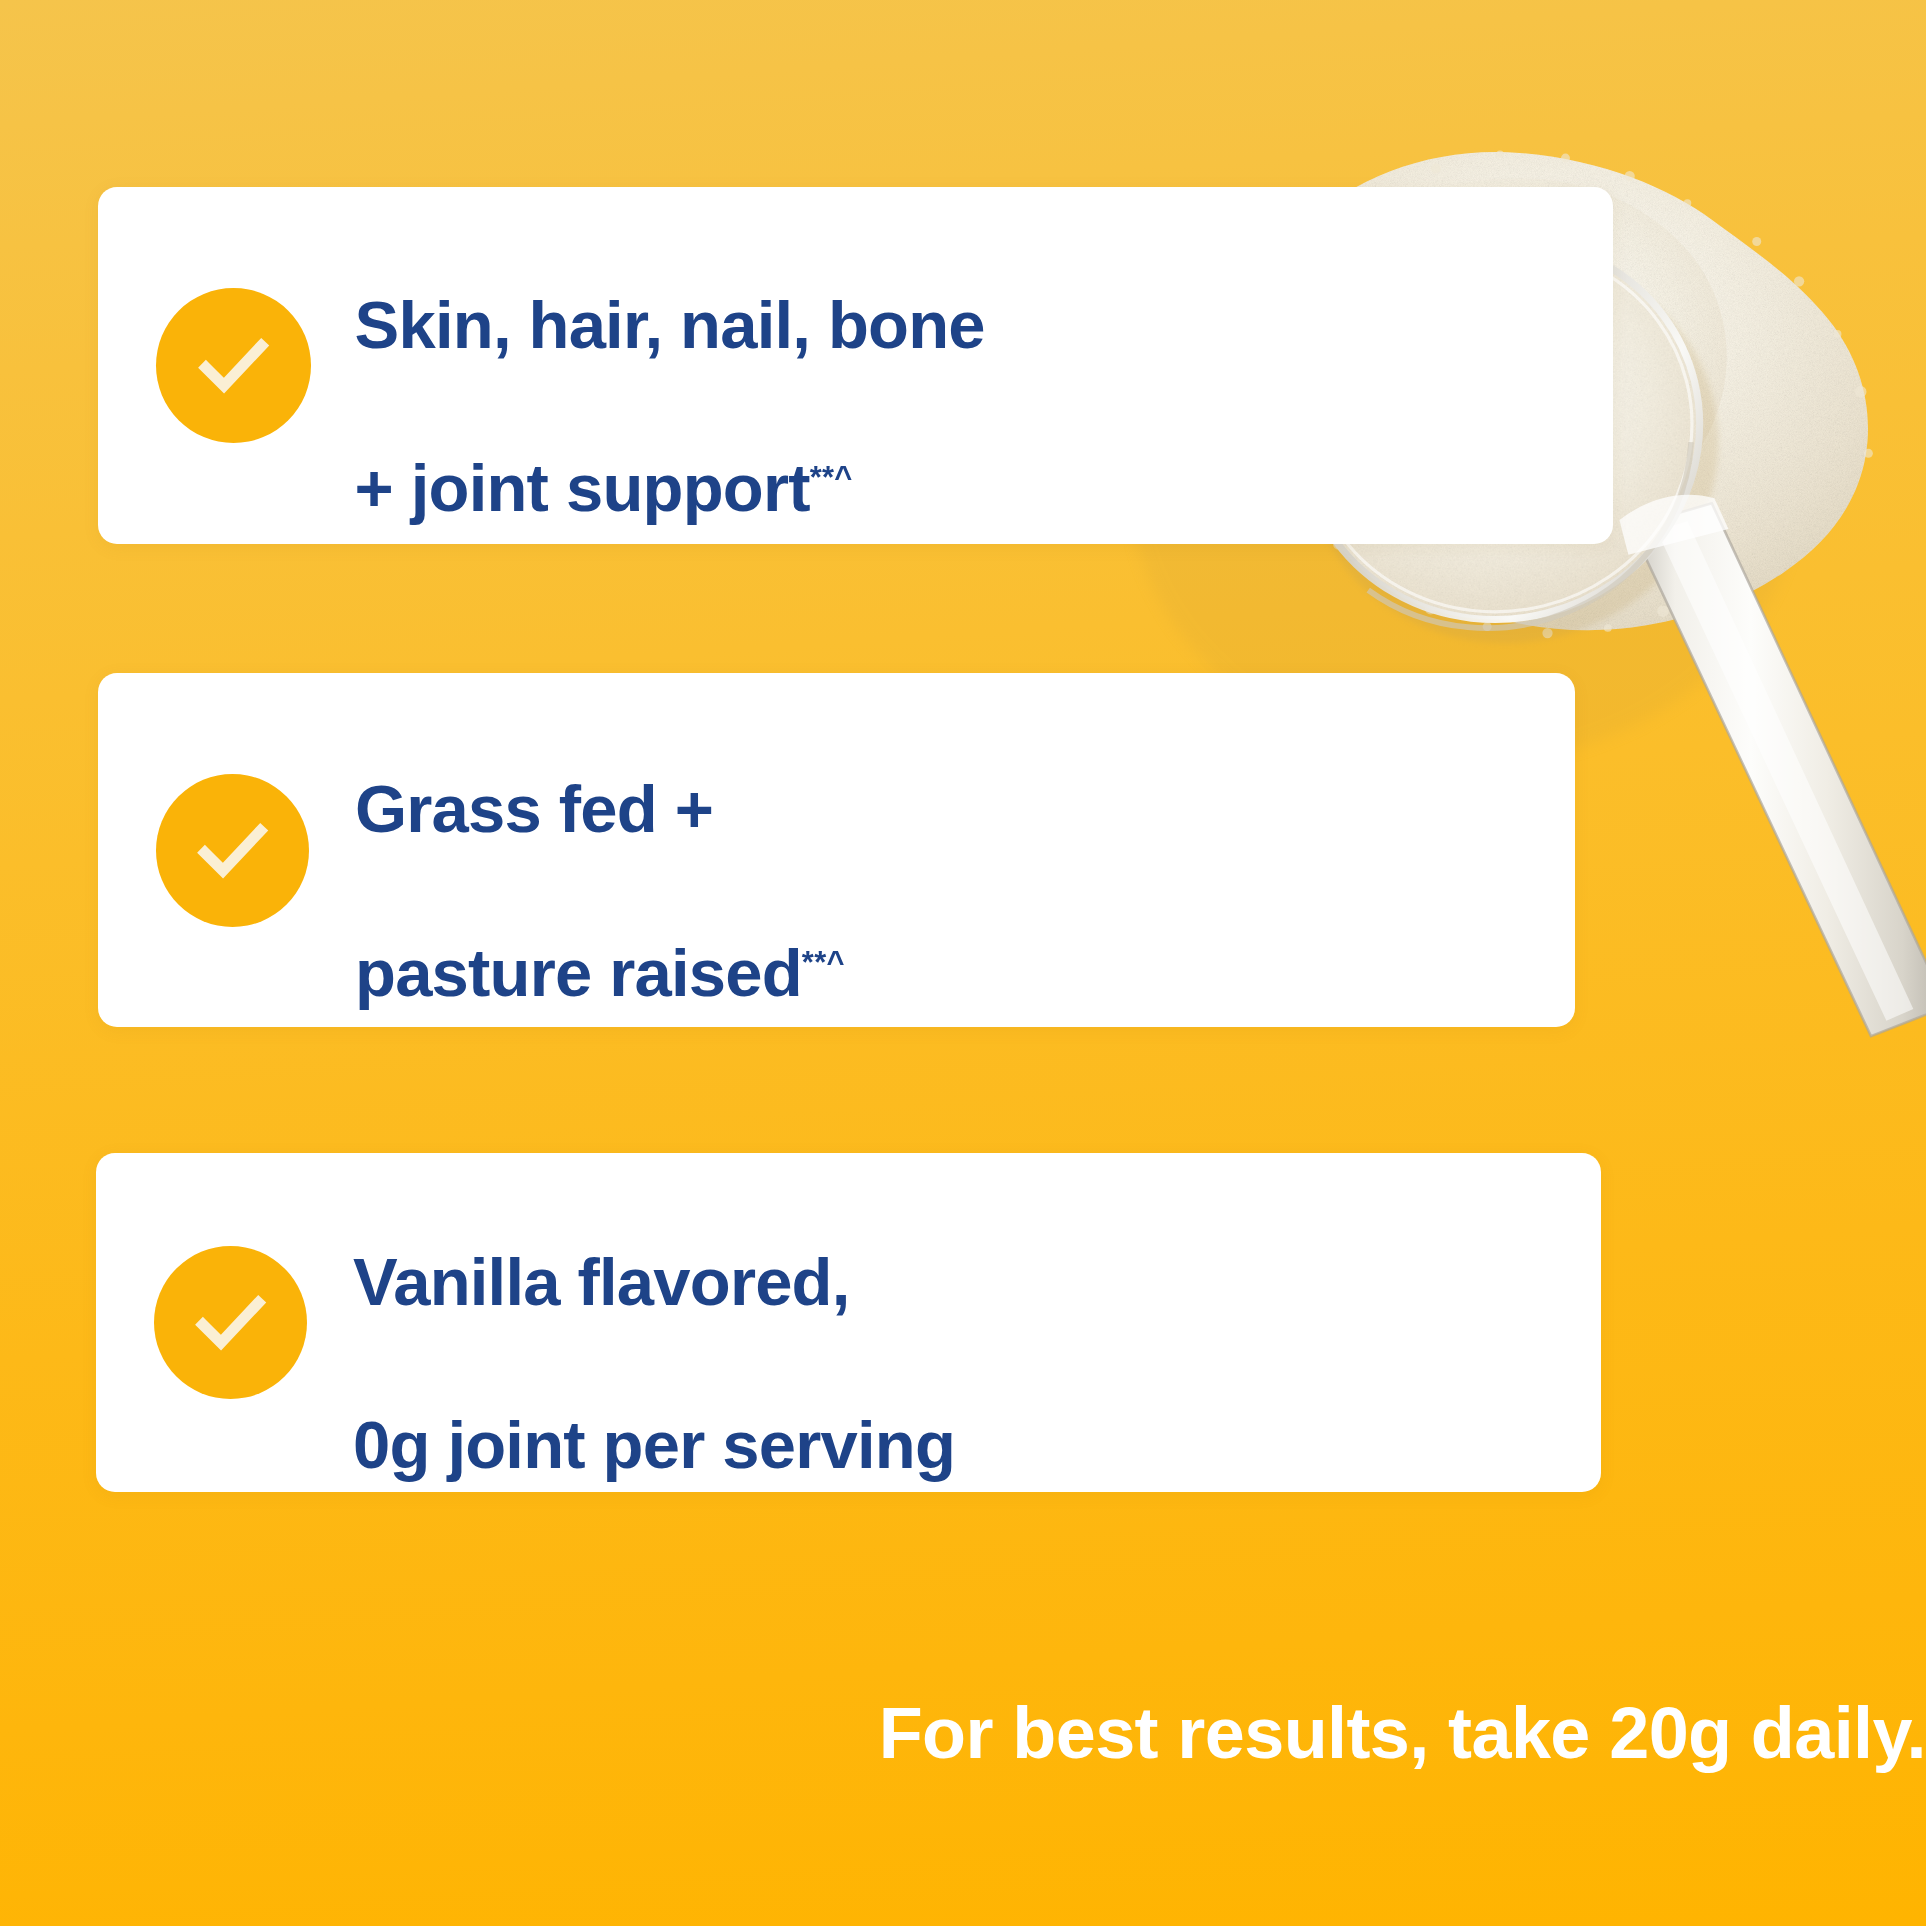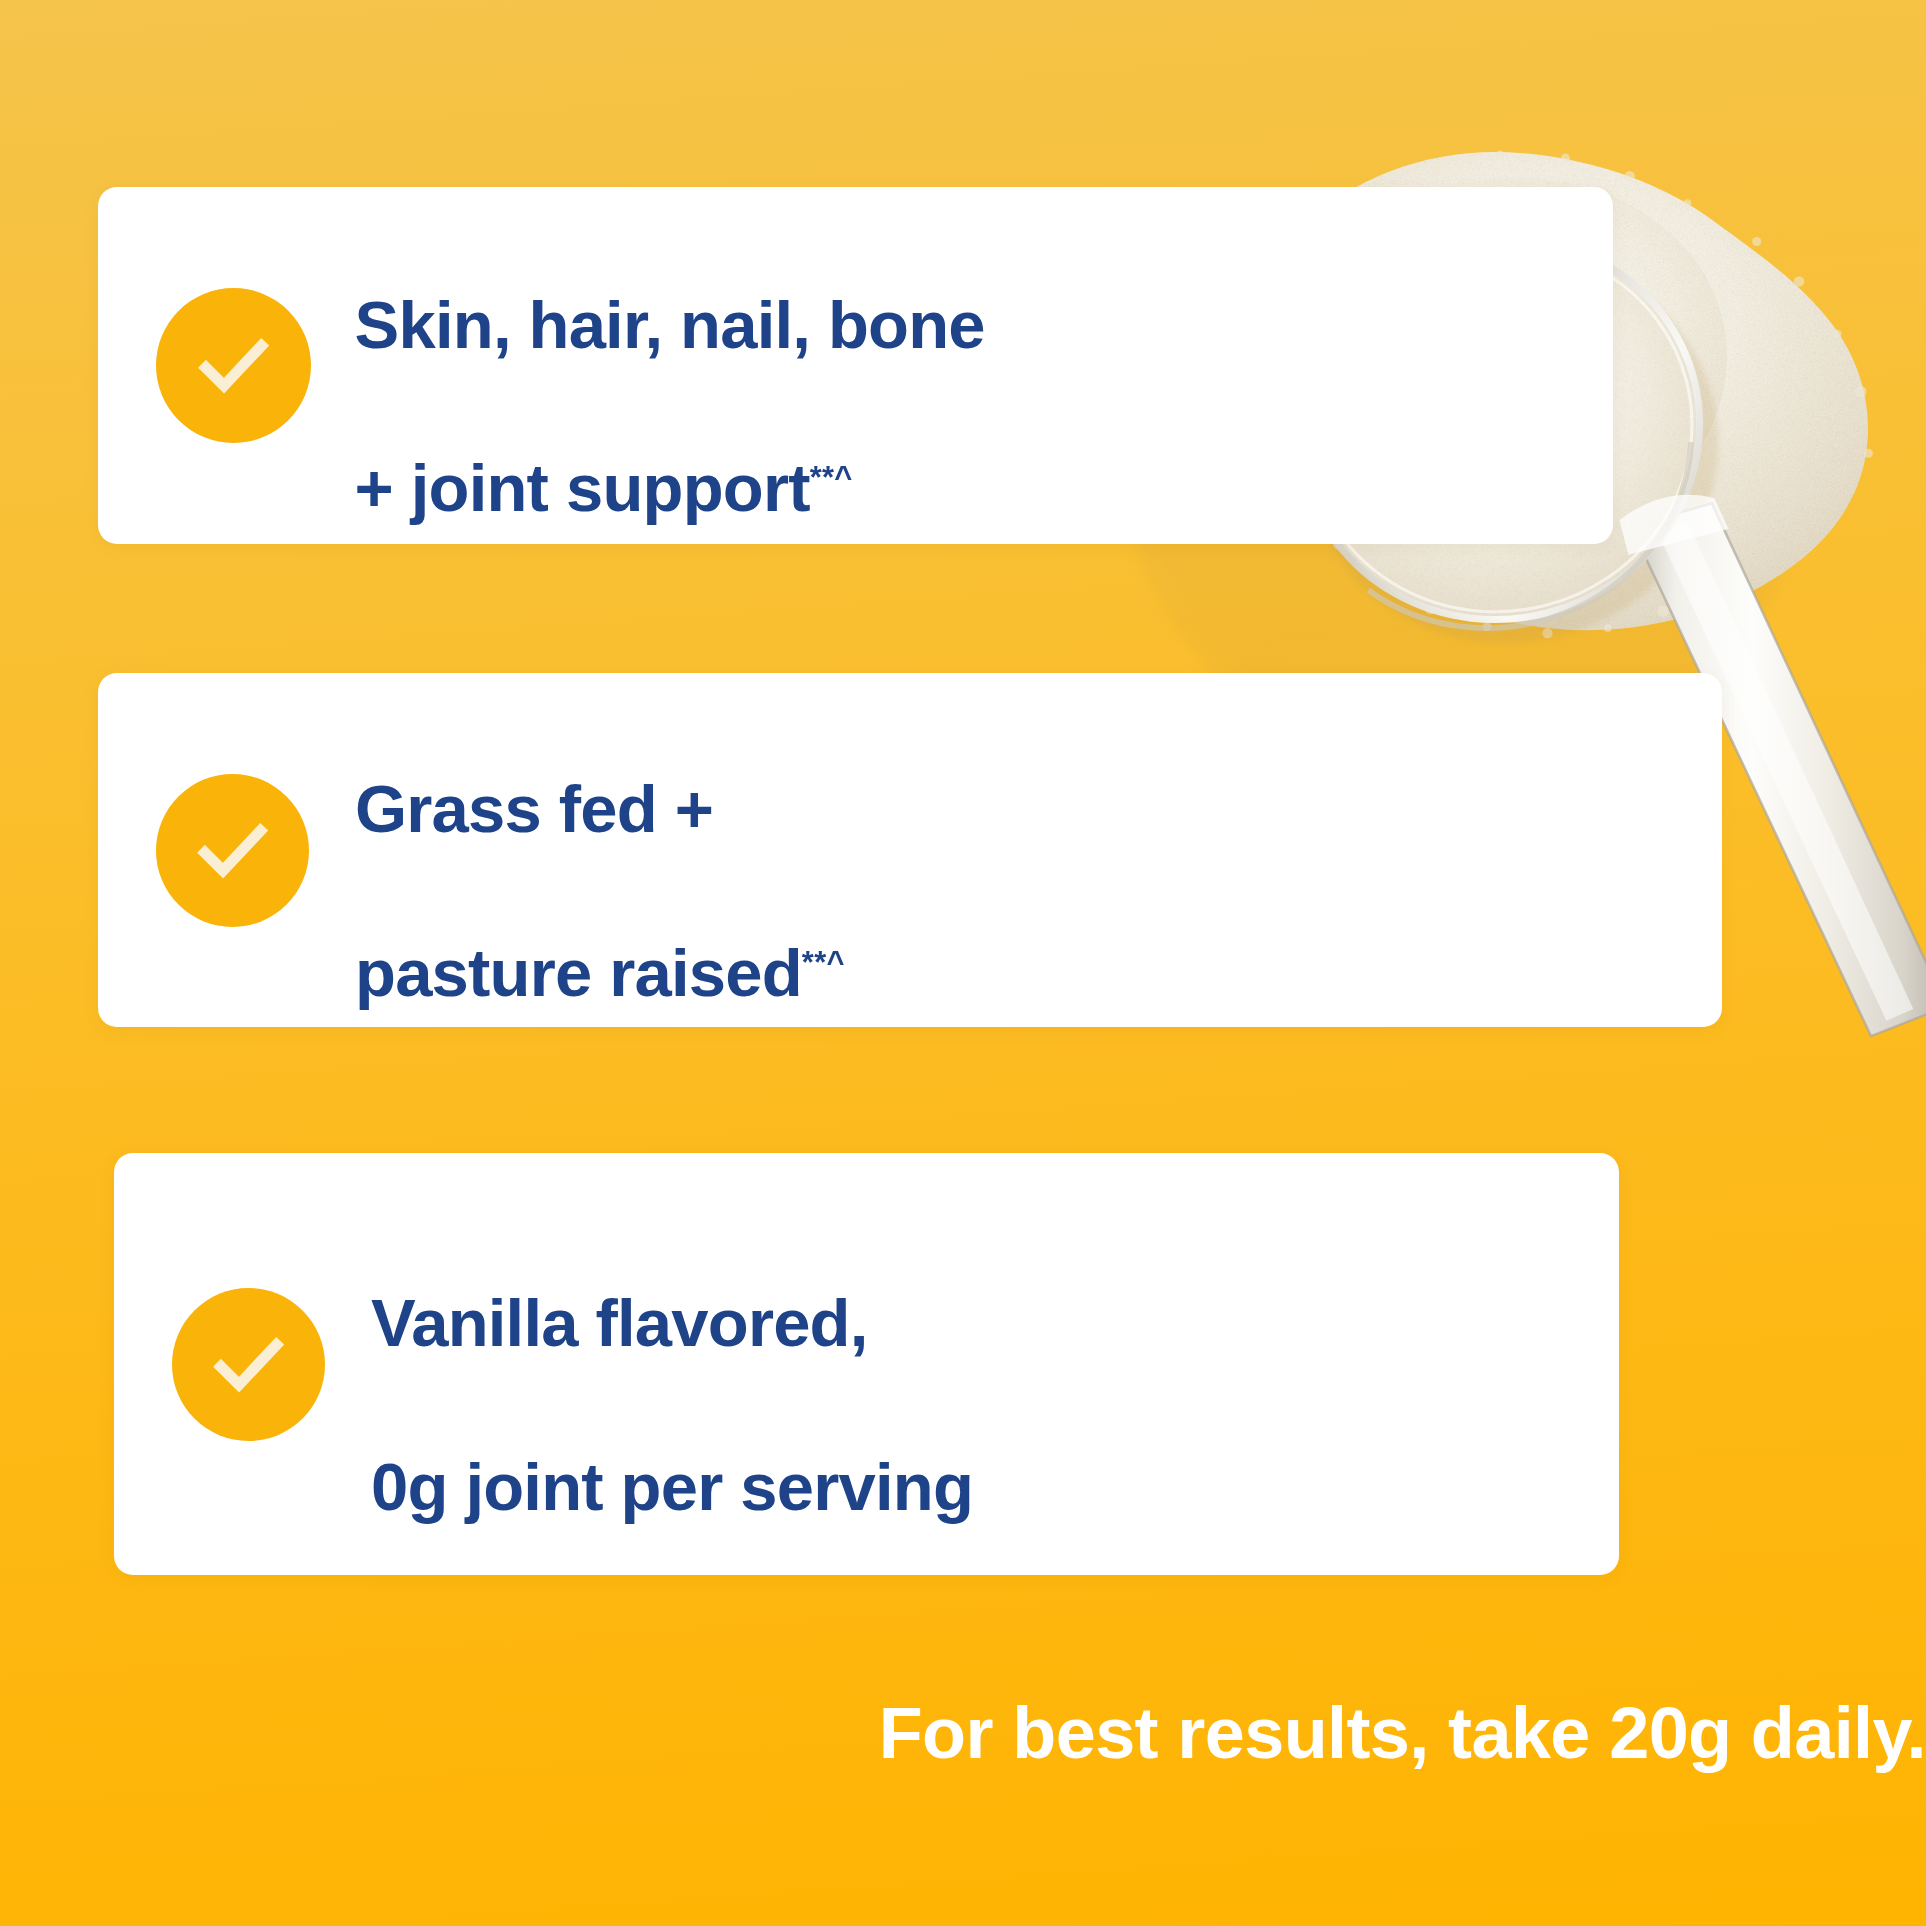--- a/index.html
+++ b/index.html
@@ -28,22 +28,22 @@
 
   
   .card{
     position:absolute;
     background:#FFFFFF;
     border-radius:19px;
     z-index:3;
     box-shadow:0 3.9px 16.7px rgba(140,95,0,0.07);
   }
   #card-1{ left:98px; top:187px;  width:1515px; height:357px; }
-  #card-2{ left:98px; top:673px; width:1624px; height:354px; }
-  #card-3{ left:114px; top:1153px; width:1505px; height:422px; }
+  #card-2{ left:98px; top:673px; width:1477px; height:354px; }
+  #card-3{ left:96px; top:1153px; width:1505px; height:339px; }
 
   .card-inner{
     position:absolute; inset:0;
     display:flex; align-items:center;
     padding-left:58px;
   }
 
   
   .check{
     flex:0 0 auto;

